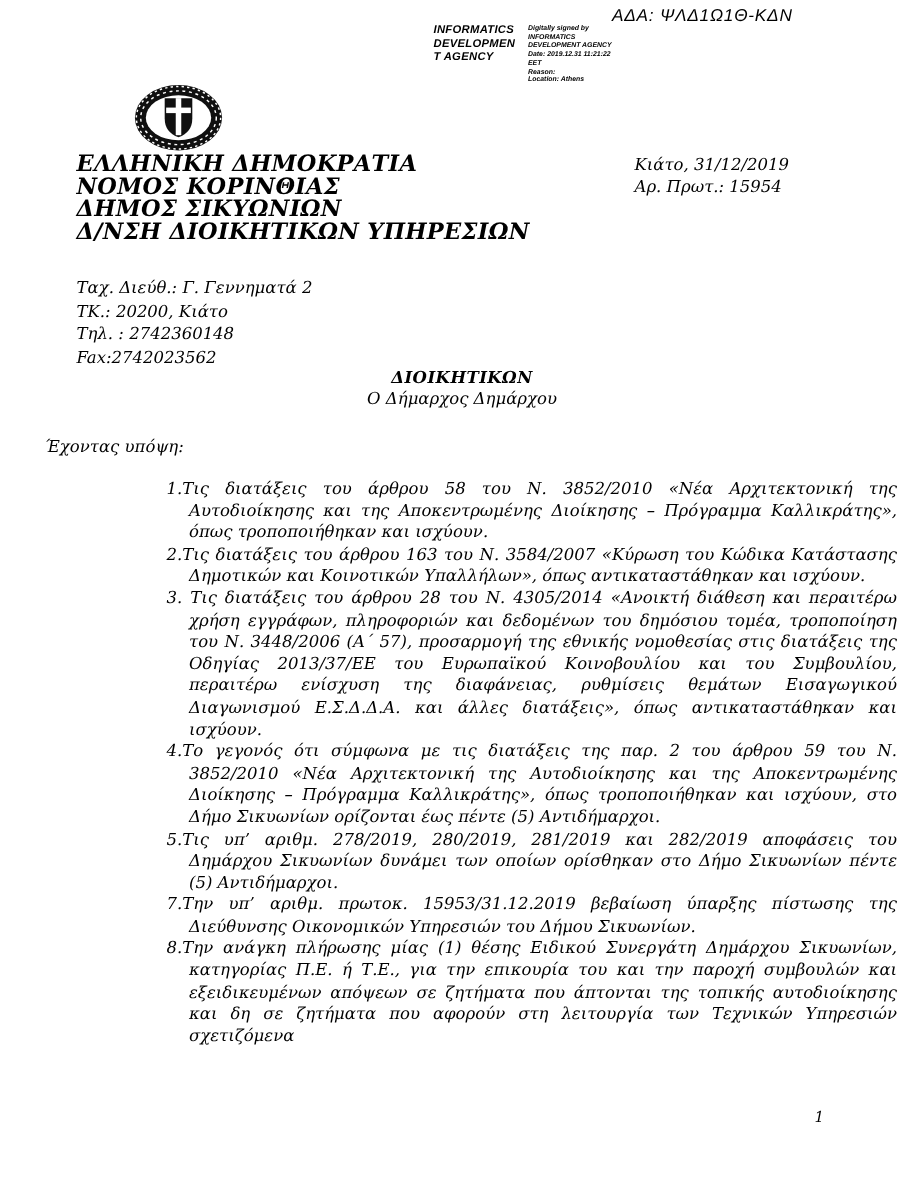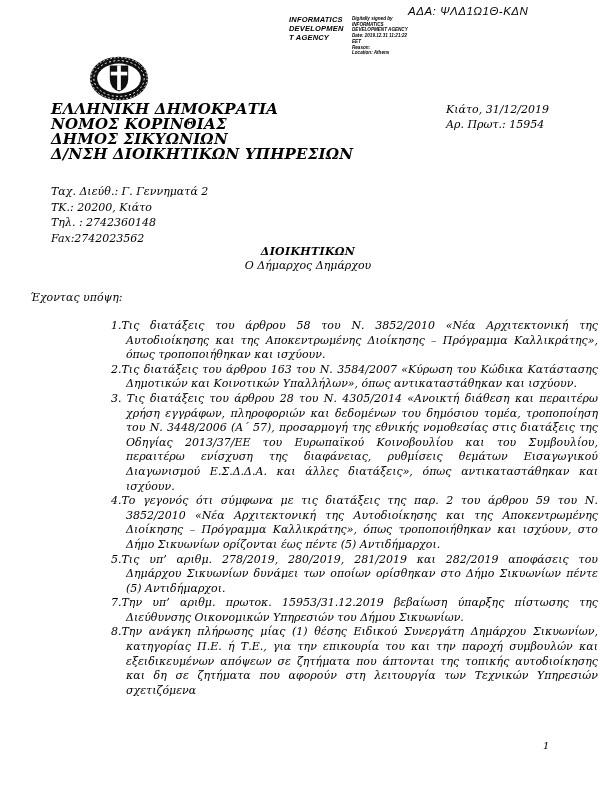--- a/index.html
+++ b/index.html
@@ -36,21 +36,21 @@
   
   .emblem{position:absolute;top:55px;left:88px;width:62px;height:47px;}
   
   .header-left{
     position:absolute;top:102px;left:51px;
     font-size:15px;font-weight:bold;line-height:15px;
     letter-spacing:.2px;
   }
   
   .header-right{
-    position:absolute;top:102px;left:446px;
+    position:absolute;top:102px;left:423px;
     font-size:11px;line-height:15px;
   }
   
   .address-block{
     position:absolute;top:184px;left:51px;
     font-size:11px;line-height:15.5px;
   }
   
   .title-block{
     position:absolute;top:245px;left:51px;width:514px;

